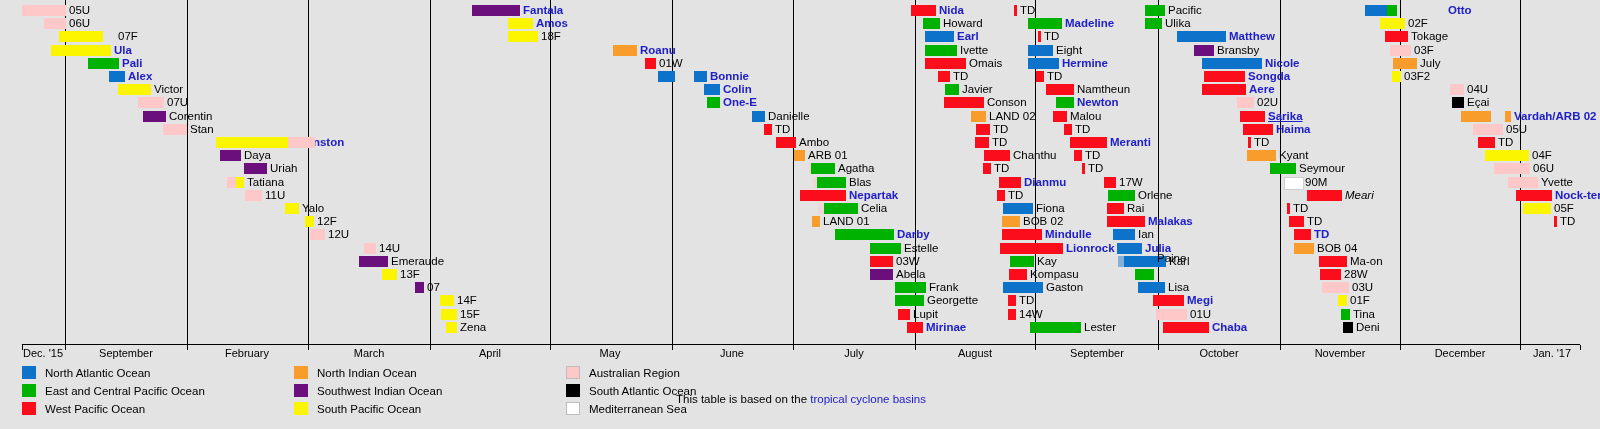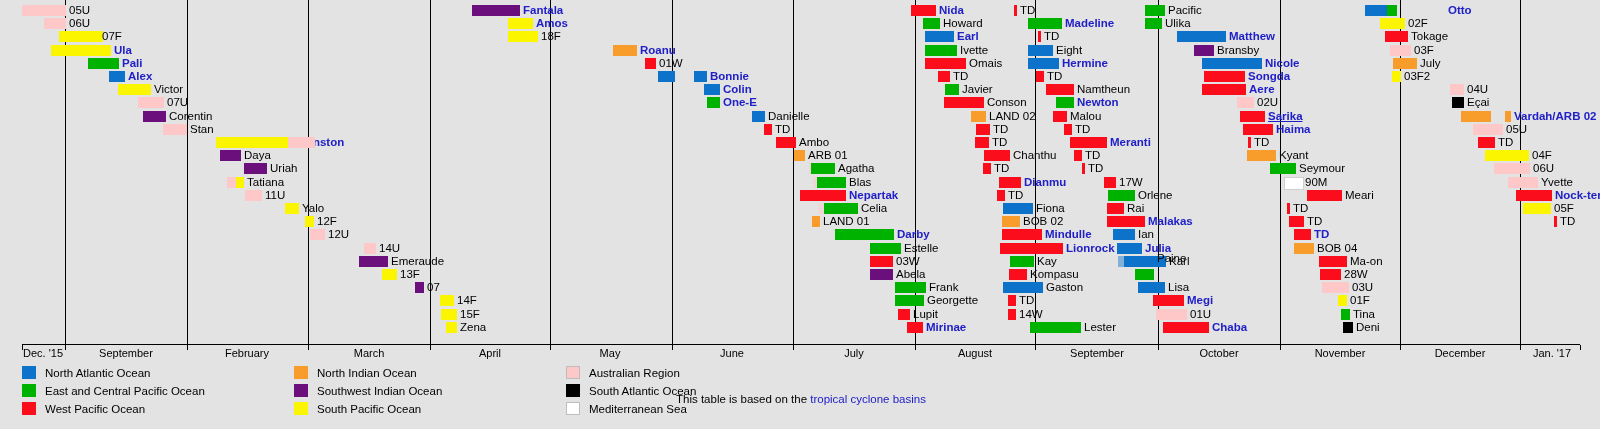--- a/index.html
+++ b/index.html
@@ -59,21 +59,21 @@
       <div class="gridline" style="left: 1280px; height: 345px;"></div>
       <div class="gridline" style="left: 1400px; height: 345px;"></div>
       <div class="gridline" style="left: 1520px; height: 345px;"></div>
     </div>
   <div id="bars">
       <div class="bar" style="left: 22px; width: 44px; top: 5px; background: rgb(255, 200, 200);"></div>
       <div class="lbl" style="left: 69px; top: 4px;">05U</div>
       <div class="bar" style="left: 44px; width: 22px; top: 18.2px; background: rgb(255, 200, 200);"></div>
       <div class="lbl" style="left: 69px; top: 17.2px;">06U</div>
       <div class="bar" style="left: 59px; width: 44px; top: 31.4px; background: rgb(252, 245, 0);"></div>
-      <div class="lbl" style="left: 102px; top: 30.4px;">07F</div>
+      <div class="lbl" style="left: 118px; top: 30.4px;">07F</div>
       <div class="bar" style="left: 51px; width: 60px; top: 44.6px; background: rgb(252, 245, 0);"></div>
       <div class="lbl named" style="left: 114px; top: 43.6px;">Ula</div>
       <div class="bar" style="left: 88px; width: 31px; top: 57.8px; background: rgb(0, 178, 0);"></div>
       <div class="lbl named" style="left: 122px; top: 56.8px;">Pali</div>
       <div class="bar" style="left: 109px; width: 16px; top: 71px; background: rgb(13, 114, 201);"></div>
       <div class="lbl named" style="left: 128px; top: 70px;">Alex</div>
       <div class="bar" style="left: 118px; width: 33px; top: 84.2px; background: rgb(252, 245, 0);"></div>
       <div class="lbl" style="left: 154px; top: 83.2px;">Victor</div>
       <div class="bar" style="left: 138px; width: 26px; top: 97.4px; background: rgb(255, 200, 200);"></div>
       <div class="lbl" style="left: 167px; top: 96.4px;">07U</div>
@@ -290,21 +290,21 @@
       <div class="lbl named" style="left: 1276px; top: 122.8px;">Haima</div>
       <div class="bar" style="left: 1248px; width: 3px; top: 137px; background: rgb(252, 13, 27);"></div>
       <div class="lbl" style="left: 1254px; top: 136px;">TD</div>
       <div class="bar" style="left: 1247px; width: 29px; top: 150.2px; background: rgb(248, 156, 44);"></div>
       <div class="lbl" style="left: 1279px; top: 149.2px;">Kyant</div>
       <div class="bar" style="left: 1270px; width: 26px; top: 163.4px; background: rgb(0, 178, 0);"></div>
       <div class="lbl" style="left: 1299px; top: 162.4px;">Seymour</div>
       <div class="bar" style="left: 1284px; width: 18px; top: 176.6px; background: rgb(255, 255, 255); border: 1px solid rgb(207, 207, 207);"></div>
       <div class="lbl" style="left: 1305px; top: 175.6px;">90M</div>
       <div class="bar" style="left: 1307px; width: 35px; top: 189.8px; background: rgb(252, 13, 27);"></div>
-      <div class="lbl" style="left: 1345px; top: 188.8px;">Meari</div>
+      <div class="lbl" style="left: 1345px; top: 188.8px; font-style: italic;">Meari</div>
       <div class="bar" style="left: 1287px; width: 3px; top: 203px; background: rgb(252, 13, 27);"></div>
       <div class="lbl" style="left: 1293px; top: 202px;">TD</div>
       <div class="bar" style="left: 1289px; width: 15px; top: 216.2px; background: rgb(252, 13, 27);"></div>
       <div class="lbl" style="left: 1307px; top: 215.2px;">TD</div>
       <div class="bar" style="left: 1294px; width: 17px; top: 229.4px; background: rgb(252, 13, 27);"></div>
       <div class="lbl named" style="left: 1314px; top: 228.4px;">TD</div>
       <div class="bar" style="left: 1294px; width: 20px; top: 242.6px; background: rgb(248, 156, 44);"></div>
       <div class="lbl" style="left: 1317px; top: 241.6px;">BOB 04</div>
       <div class="bar" style="left: 1319px; width: 28px; top: 255.8px; background: rgb(252, 13, 27);"></div>
       <div class="lbl" style="left: 1350px; top: 254.8px;">Ma-on</div>

